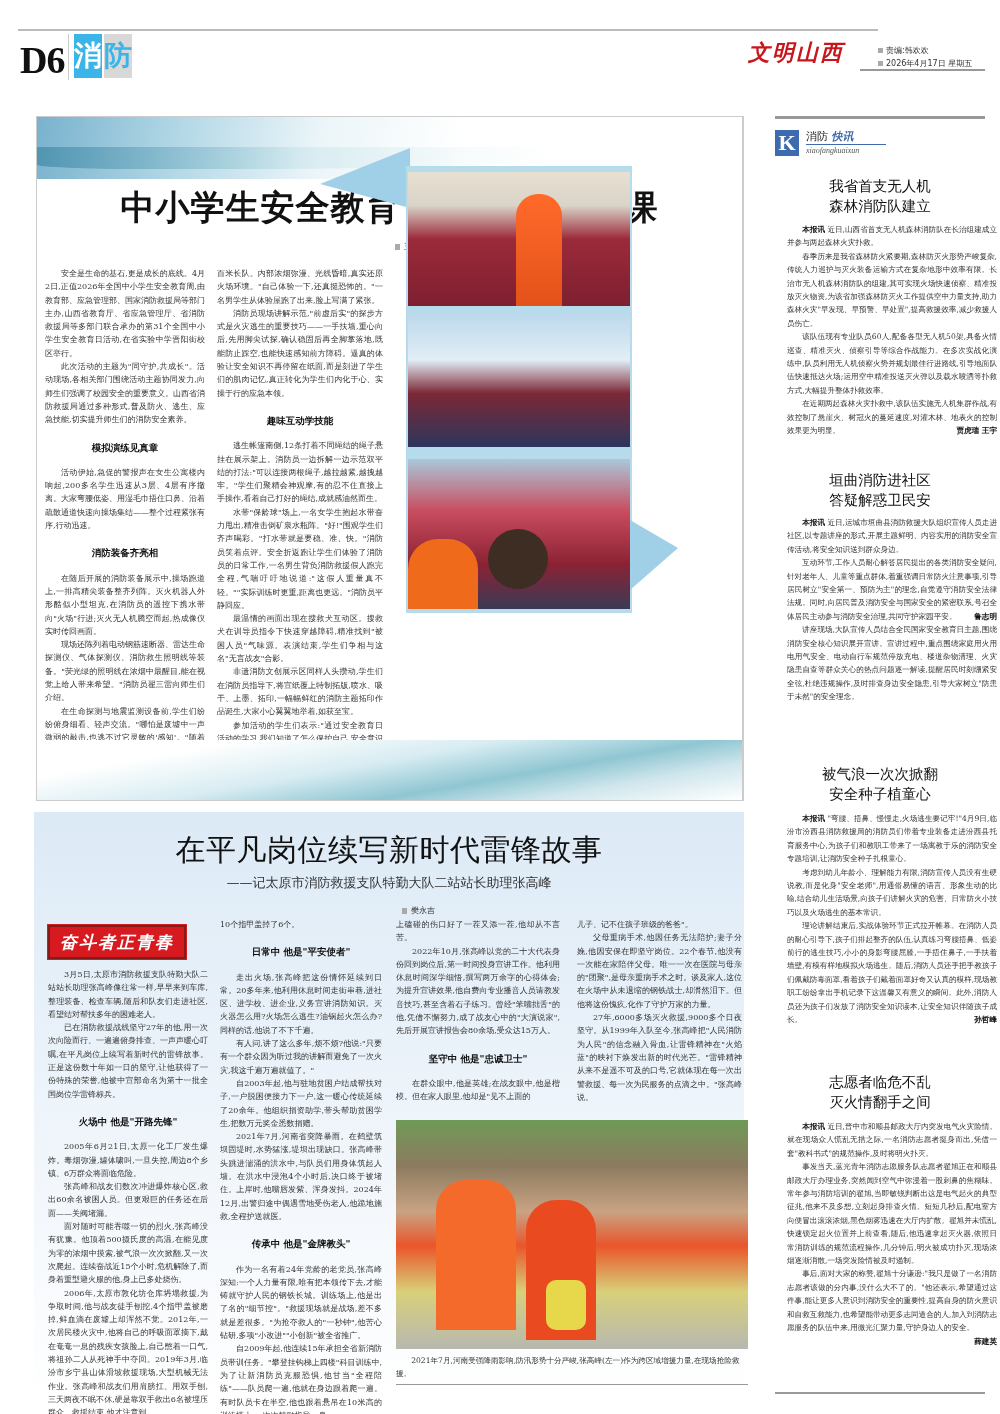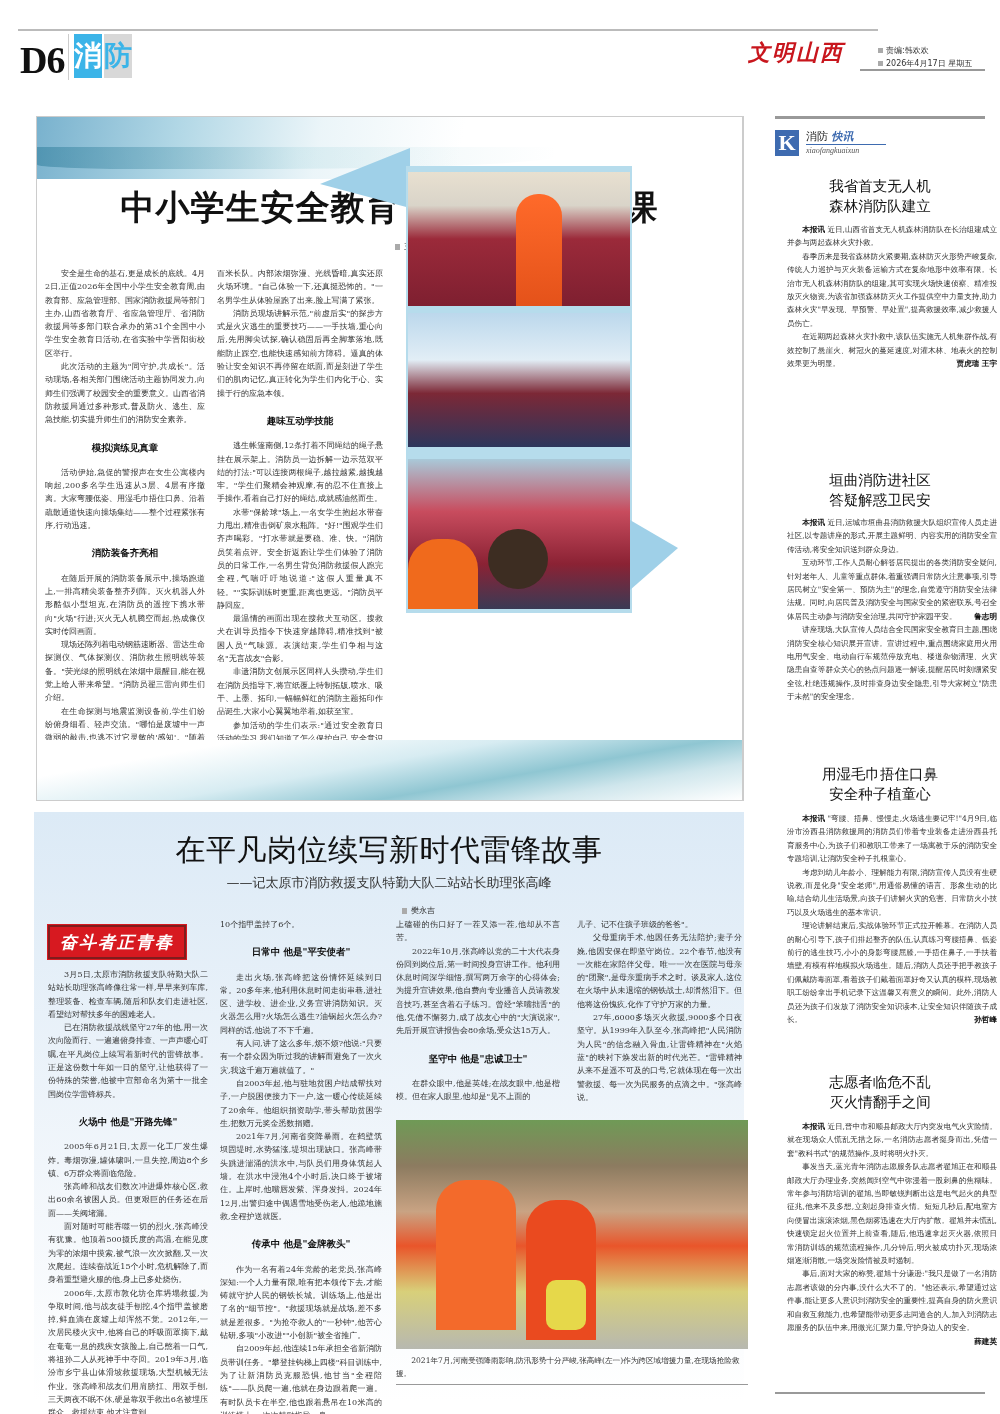--- a/index.html
+++ b/index.html
@@ -122,35 +122,36 @@
 <div class="abs kline"></div>
 <div class="abs kpinyin">xiaofangkuaixun</div>
 
 <div class="abs side-title" style="top:176px">
   <div>我省首支无人机</div>
   <div>森林消防队建立</div>
 </div>
 <div class="abs side-body" style="top:223px">
   <p><b>本报讯</b> <span>近日,山西省首支无人机森林消防队在长治组建成立并参与两起森林火灾扑救。</span></p>
   <p>春季历来是我省森林防火紧要期,森林防灭火形势严峻复杂,传统人力巡护与灭火装备运输方式在复杂地形中效率有限。长治市无人机森林消防队的组建,其可实现火场快速侦察、精准投放灭火物资,为该省加强森林防灭火工作提供空中力量支持,助力森林火灾"早发现、早预警、早处置",提高救援效率,减少救援人员伤亡。</p>
+  <p>该队伍现有专业队员60人,配备各型无人机50架,具备火情巡查、精准灭火、侦察引导等综合作战能力。在多次实战化演练中,队员利用无人机侦察火势并规划最佳行进路线,引导地面队伍快速抵达火场;运用空中精准投送灭火弹以及载水喷洒等扑救方式,大幅提升整体扑救效率。</p>
   <p><span>在近期两起森林火灾扑救中,该队伍实施无人机集群作战,有效控制了悬崖火、树冠火的蔓延速度,对灌木林、地表火的控制效果更为明显。</span> <span class="side-sig">贾虎瑞  王宇</span></p>
 </div>
 
 <div class="abs side-title" style="top:470px">
   <div>垣曲消防进社区</div>
   <div>答疑解惑卫民安</div>
 </div>
 <div class="abs side-body" style="top:516px">
   <p><b>本报讯</b> <span>近日,运城市垣曲县消防救援大队组织宣传人员走进社区,以专题讲座的形式,开展主题鲜明、内容实用的消防安全宣传活动,将安全知识送到群众身边。</span></p>
   <p><span>互动环节,工作人员耐心解答居民提出的各类消防安全疑问,针对老年人、儿童等重点群体,着重强调日常防火注意事项,引导居民树立"安全第一、预防为主"的理念,自觉遵守消防安全法律法规。同时,向居民普及消防安全与国家安全的紧密联系,号召全体居民主动参与消防安全治理,共同守护家园平安。</span> <span class="side-sig">鲁志明</span></p>
   <p>讲座现场,大队宣传人员结合全民国家安全教育日主题,围绕消防安全核心知识展开宣讲。宣讲过程中,重点围绕家庭用火用电用气安全、电动自行车规范停放充电、楼道杂物清理、火灾隐患自查等群众关心的热点问题逐一解读,提醒居民时刻绷紧安全弦,杜绝违规操作,及时排查身边安全隐患,引导大家树立"防患于未然"的安全理念。</p>
 </div>
 
 <div class="abs side-title" style="top:764px">
-  <div>用湿毛巾捂住口鼻</div>
+  <div>被气浪一次次掀翻</div>
   <div>安全种子植童心</div>
 </div>
 <div class="abs side-body" style="top:812px">
   <p><b>本报讯</b> <span>"弯腰、捂鼻、慢慢走,火场逃生要记牢!"4月9日,临汾市汾西县消防救援局的消防员们带着专业装备走进汾西县托育服务中心,为孩子们和教职工带来了一场寓教于乐的消防安全专题培训,让消防安全种子扎根童心。</span></p>
   <p>考虑到幼儿年龄小、理解能力有限,消防宣传人员没有生硬说教,而是化身"安全老师",用通俗易懂的语言、形象生动的比喻,结合幼儿生活场景,向孩子们讲解火灾的危害、日常防火小技巧以及火场逃生的基本常识。</p>
   <p><span>理论讲解结束后,实战体验环节正式拉开帷幕。在消防人员的耐心引导下,孩子们排起整齐的队伍,认真练习弯腰捂鼻、低姿前行的逃生技巧,小小的身影弯腰屈膝,一手捂住鼻子,一手扶着墙壁,有模有样地模拟火场逃生。随后,消防人员还手把手教孩子们佩戴防毒面罩,看着孩子们戴着面罩好奇又认真的模样,现场教职工纷纷拿出手机记录下这温馨又有意义的瞬间。此外,消防人员还为孩子们发放了消防安全知识读本,让安全知识伴随孩子成长。</span> <span class="side-sig">孙哲峰</span></p>
 </div>
 
 <div class="abs side-title" style="top:1072px">
   <div>志愿者临危不乱</div>

